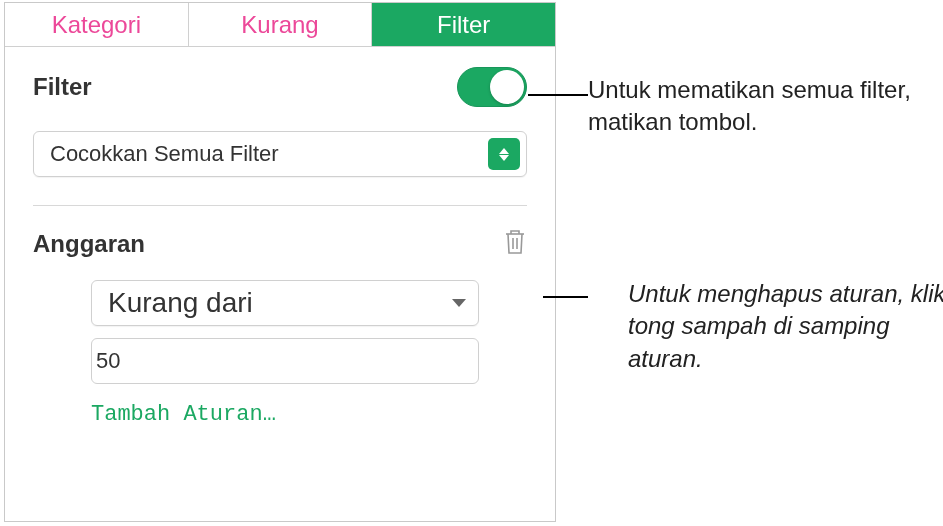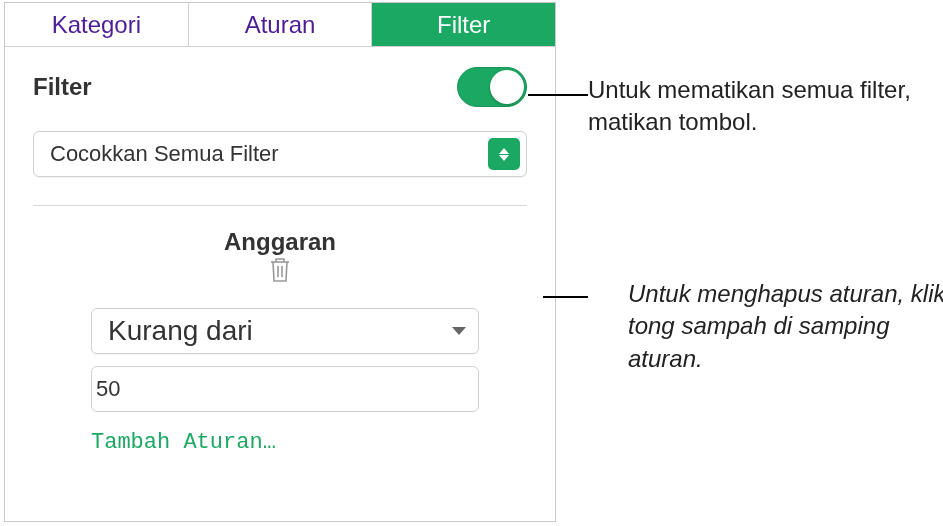--- a/index.html
+++ b/index.html
@@ -27,21 +27,21 @@
       display: flex;
       height: 44px;
       border-bottom: 1px solid #d0d0d0;
     }
     .tab {
       flex: 1;
       display: flex;
       align-items: center;
       justify-content: center;
       font-size: 24px;
-      color: #4c1d95;
+      color: #ec4899;
       border-right: 1px solid #d0d0d0;
       cursor: pointer;
     }
     .tab:last-child {
       border-right: none;
     }
     .tab.active {
       background: #1ba862;
       color: #fff;
       font-weight: 500;
@@ -116,21 +116,20 @@
     .divider {
       height: 1px;
       background: #d8d8d8;
       margin: 28px 0 22px 0;
     }
     .rule-header {
       display: flex;
       align-items: center;
       justify-content: space-between;
       margin-bottom: 20px;
-      flex-direction: column;
     }
     .rule-title {
       font-size: 24px;
       font-weight: 700;
       color: #333;
     }
     .trash-icon {
       cursor: pointer;
       color: #888;
     }
@@ -187,21 +186,21 @@
       height: 2px;
       background: #000;
     }
   </style>
 </head>
 <body>
 
 <div class="panel">
   <div class="tabs">
     <div class="tab">Kategori</div>
-    <div class="tab">Aturan</div>
+    <div class="tab">Kurang</div>
     <div class="tab active">Filter</div>
   </div>
 
   <div class="section">
     <div class="filter-header">
       <div class="filter-label">Filter</div>
       <div class="toggle">
         <div class="toggle-knob"></div>
       </div>
     </div>

